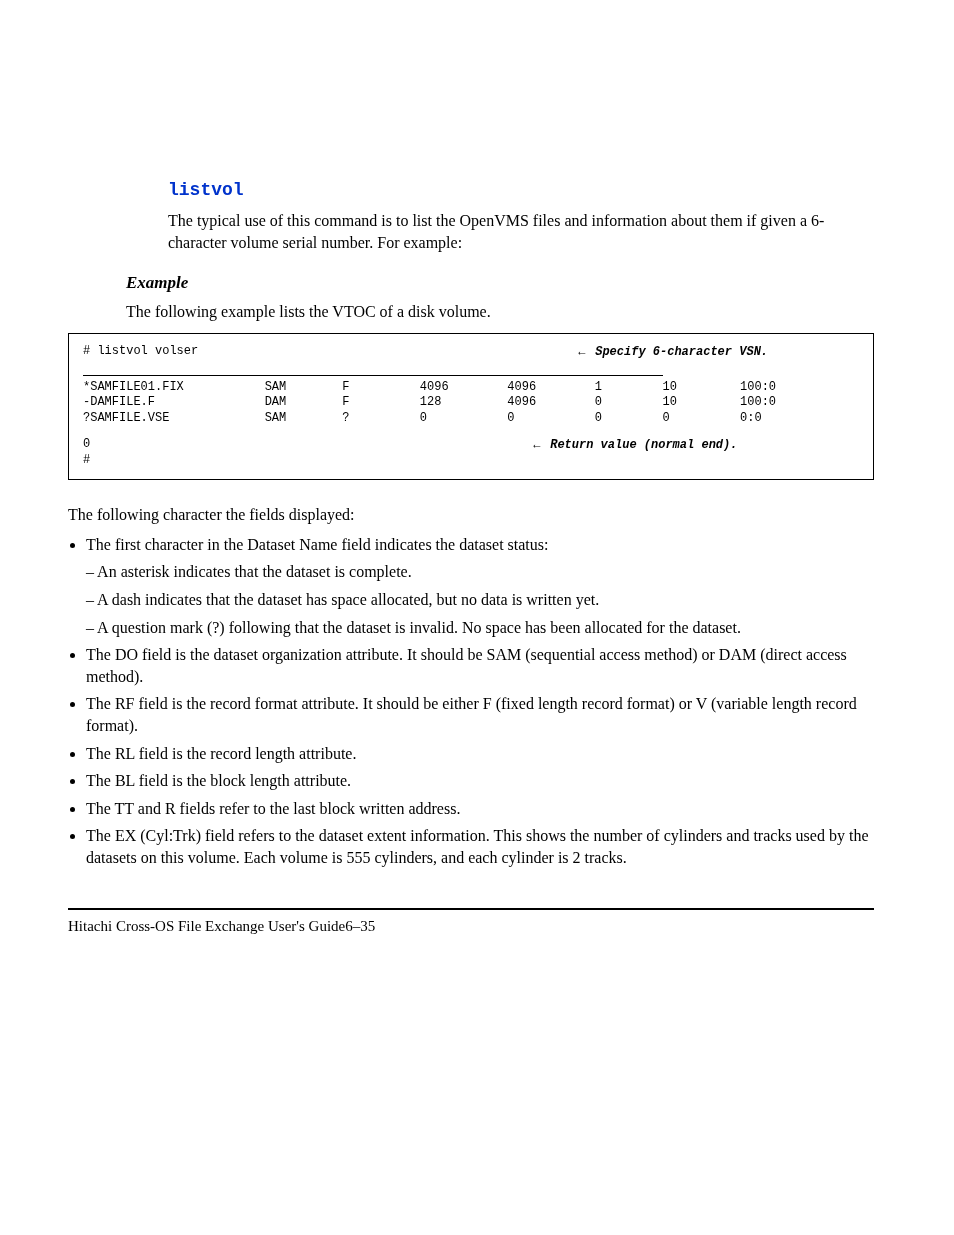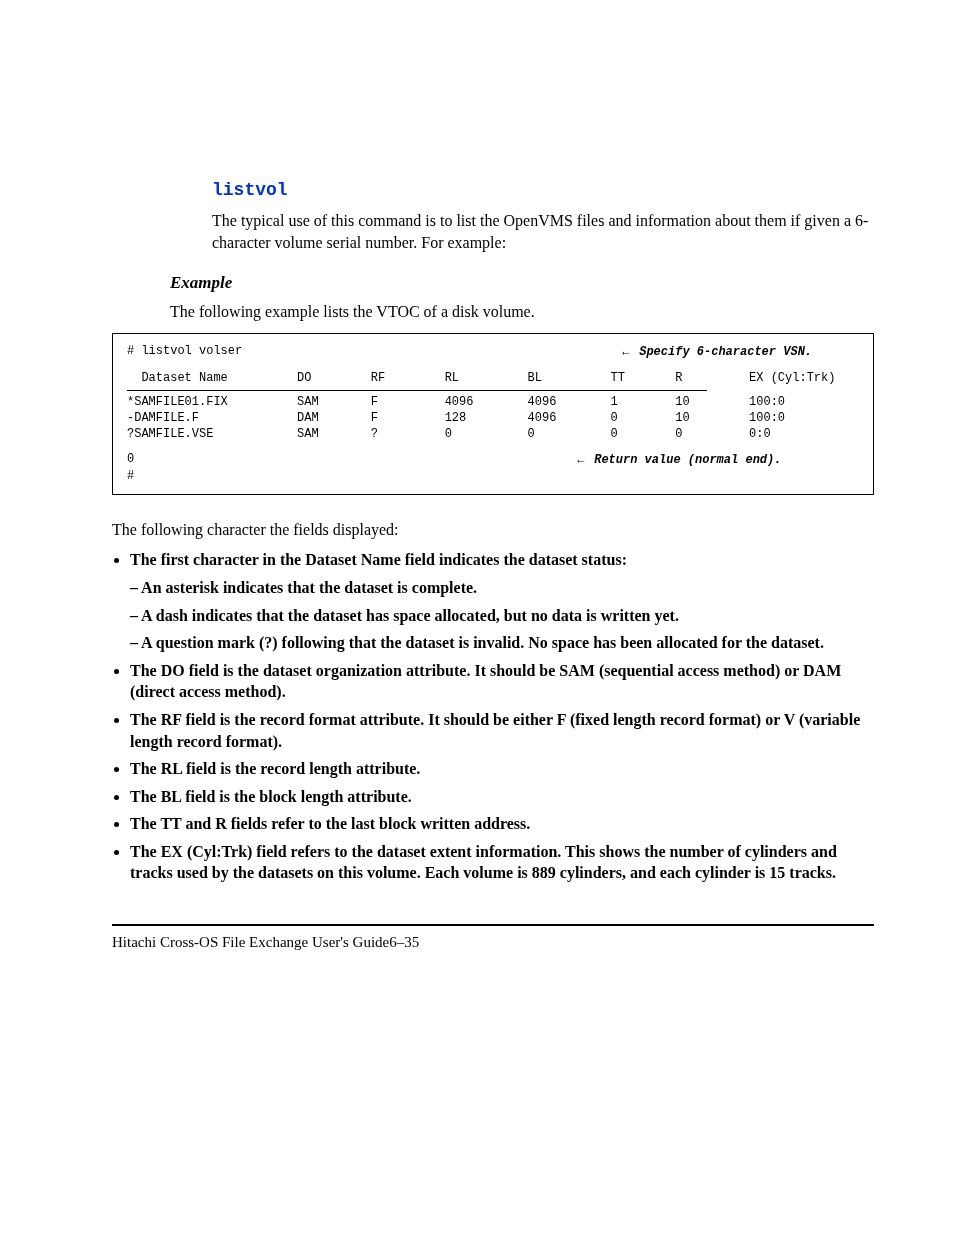--- a/index.html
+++ b/index.html
@@ -4,21 +4,21 @@
 <style>
   body {
     margin: 0;
     font-family: "Times New Roman", Times, serif;
     color: #000;
   }
   .page {
     width: 954px;
     height: 1235px;
     box-sizing: border-box;
-    padding: 70px 80px 40px 112px;
+    padding: 70px 80px 40px 68px;
     position: relative;
   }
   .heading-blue {
     color: #0033cc;
     font-family: "Courier New", Courier, monospace;
     font-weight: bold;
     font-size: 18px;
     margin-top: 110px;
     margin-bottom: 10px;
     margin-left: 100px;
@@ -61,21 +61,20 @@
     width: 580px;
   }
   .arrow { font-family: Arial, sans-serif; }
   .indent { margin-left: 58px; }
   .bullet-list {
     list-style: disc;
     padding-left: 18px;
     margin-left: 0;
     margin-top: 6px;
     margin-bottom: 6px;
-    font-weight: bold;
   }
   .bullet-list li {
     font-size: 16px;
     line-height: 1.35;
     margin-bottom: 6px;
   }
   .footer-rule {
     border: none;
     border-top: 2px solid #000;
     margin-top: 40px;
@@ -99,30 +98,20 @@
     <div class="subhead">Example</div>
     <p style="font-size:16px;margin:0 0 12px 0;">The following example lists the VTOC of a disk volume.</p>
   </div>
 
   <div class="codebox">
     <div class="d-row">
       <span class="d-col" style="width:465px;"><span># </span><span>listvol volser</span></span>
       <span class="c-note"><span class="arrow">←</span> <span>Specify 6-character VSN.</span></span>
     </div>
     <div style="height:10px;"></div>
-    <div class="d-row">
-      <span class="d-col c-name">  <span>Dataset Name</span></span>
-      <span class="d-col c-do">DO</span>
-      <span class="d-col c-rf">RF</span>
-      <span class="d-col c-rl">RL</span>
-      <span class="d-col c-bl">BL</span>
-      <span class="d-col c-tt">TT</span>
-      <span class="d-col c-r">R</span>
-      <span class="d-col c-ex">EX (Cyl:Trk)</span>
-    </div>
     <hr class="hr-thin">
     <div class="d-row">
       <span class="d-col c-name">*SAMFILE01.FIX</span>
       <span class="d-col c-do">SAM</span>
       <span class="d-col c-rf">F</span>
       <span class="d-col c-rl">4096</span>
       <span class="d-col c-bl">4096</span>
       <span class="d-col c-tt">1</span>
       <span class="d-col c-r">10</span>
       <span class="d-col c-ex">100:0</span>
@@ -164,21 +153,21 @@
         <div style="margin-bottom:6px;">– An asterisk indicates that the dataset is complete.</div>
         <div style="margin-bottom:6px;">– A dash indicates that the dataset has space allocated, but no data is written yet.</div>
         <div>– A question mark (?) following that the dataset is invalid. No space has been allocated for the dataset.</div>
       </div>
     </li>
     <li>The DO field is the dataset organization attribute. It should be SAM (sequential access method) or DAM (direct access method).</li>
     <li>The RF field is the record format attribute. It should be either F (fixed length record format) or V (variable length record format).</li>
     <li>The RL field is the record length attribute.</li>
     <li>The BL field is the block length attribute.</li>
     <li>The TT and R fields refer to the last block written address.</li>
-    <li>The EX (Cyl:Trk) field refers to the dataset extent information. This shows the number of cylinders and tracks used by the datasets on this volume. Each volume is 889 cylinders, and each cylinder is 15 tracks.</li>
+    <li>The EX (Cyl:Trk) field refers to the dataset extent information. This shows the number of cylinders and tracks used by the datasets on this volume. Each volume is 555 cylinders, and each cylinder is 2 tracks.</li>
   </ul>
 
   <hr class="footer-rule">
   <div class="footer-line">
     <span>Hitachi Cross-OS File Exchange User's Guide</span>
     <span>6–35</span>
   </div>
 
 </div>
 

